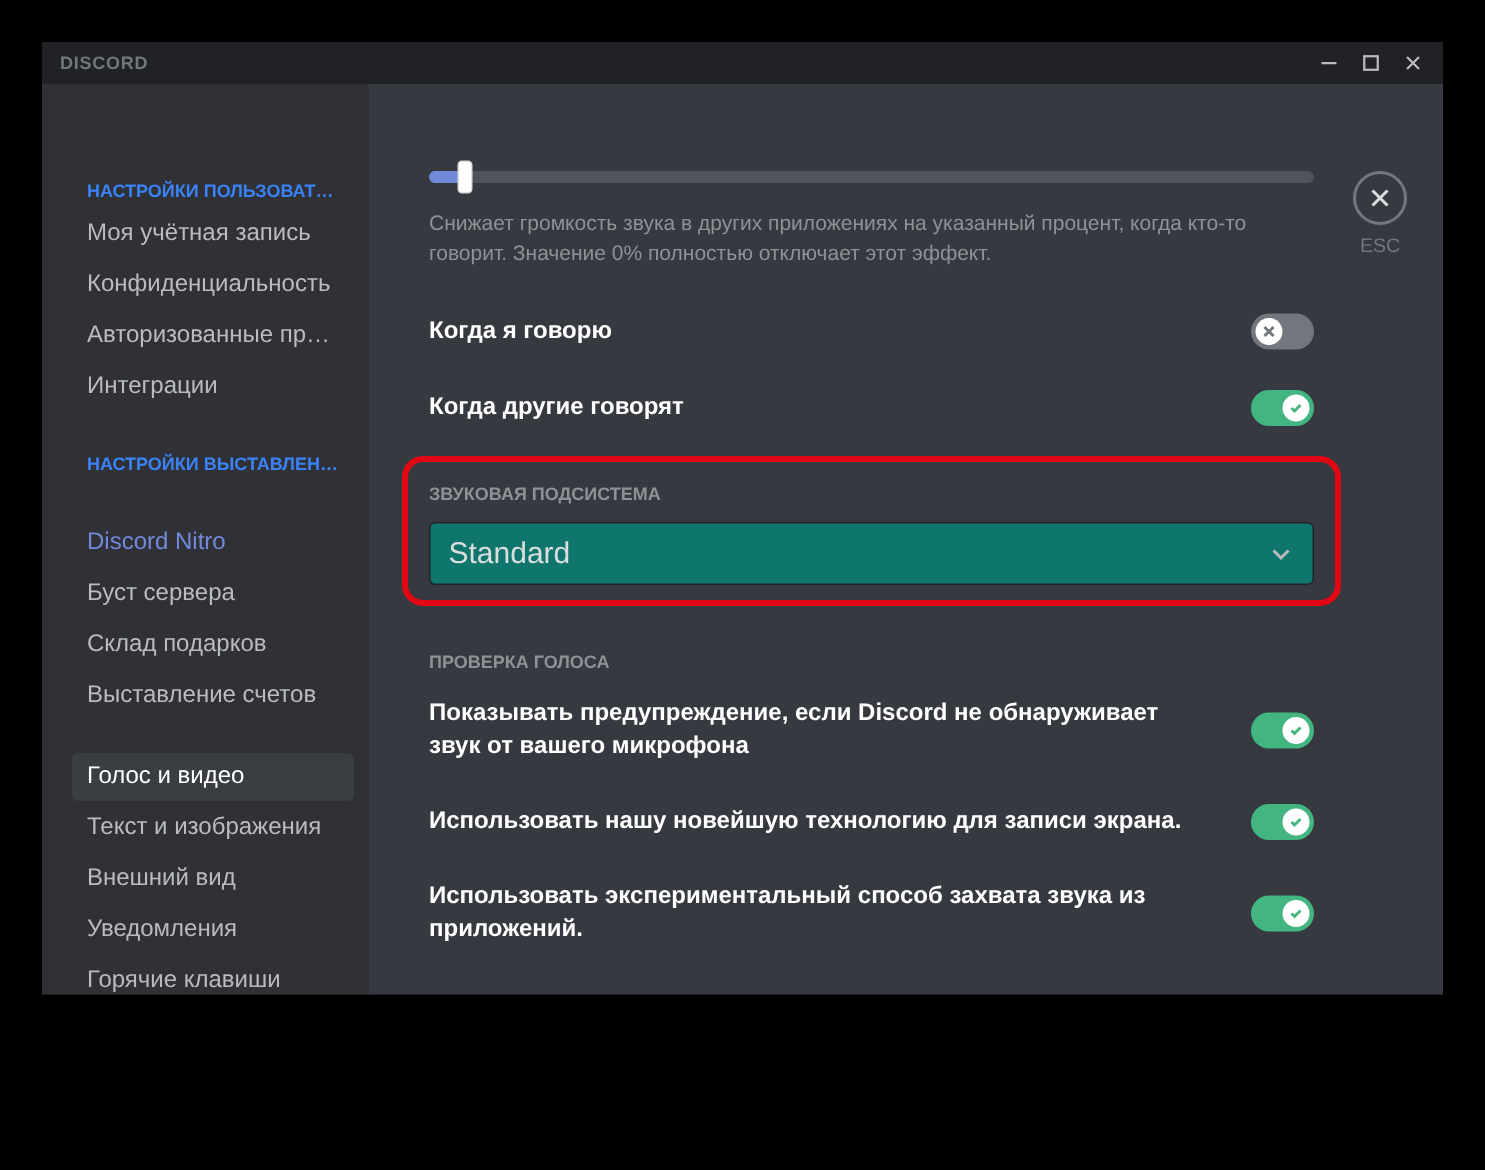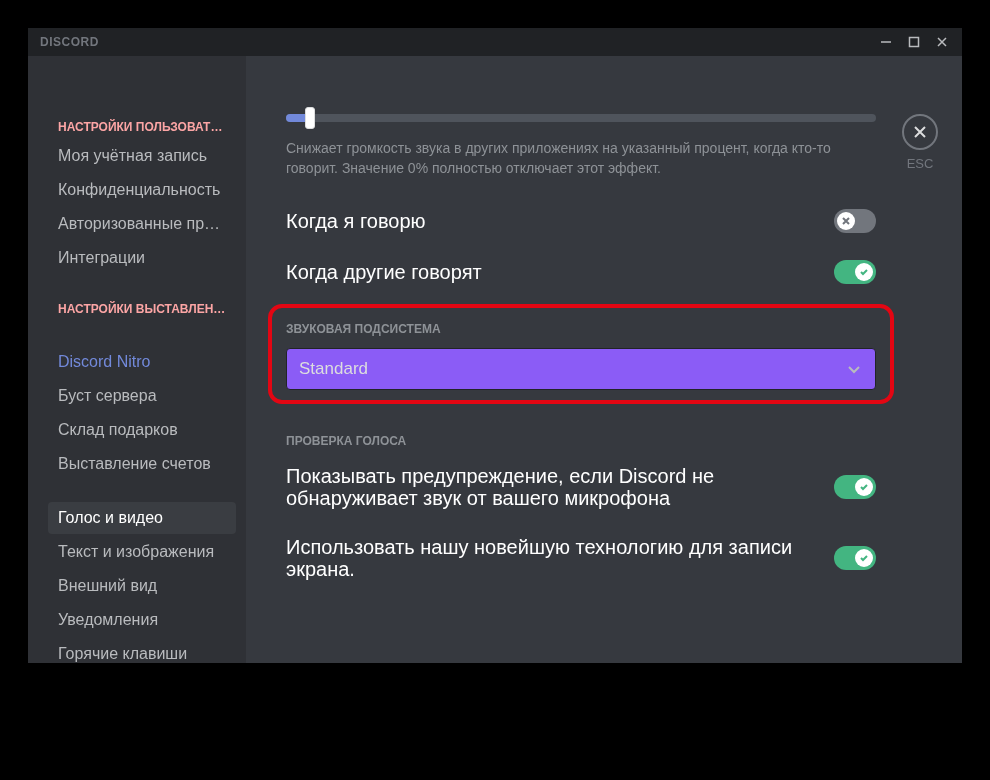--- a/index.html
+++ b/index.html
@@ -51,21 +51,21 @@
     overflow: hidden;
     position: relative;
   }
   .sidebar {
     width: 218px;
     background: #2f3136;
     padding: 58px 10px 0 20px;
     overflow: hidden;
   }
   .section-header {
-    color: #fca5a5;
+    color: #3b82f6;
     font-size: 12px;
     font-weight: 700;
     text-transform: uppercase;
     padding: 6px 8px 6px 10px;
     white-space: nowrap;
     overflow: hidden;
     text-overflow: ellipsis;
   }
   .nav-item {
     color: #b9bbbe;
@@ -128,22 +128,22 @@
     margin-bottom: 26px;
   }
   .toggle-row {
     display: flex;
     align-items: center;
     justify-content: space-between;
     padding: 5px 0 22px 0;
   }
   .toggle-label {
     color: #fff;
-    font-size: 20px;
-    font-weight: 400;
+    font-size: 16px;
+    font-weight: 700;
     flex: 1;
     padding-right: 24px;
     line-height: 22px;
   }
   .toggle {
     width: 42px; height: 24px;
     border-radius: 12px;
     position: relative;
     flex-shrink: 0;
   }
@@ -163,30 +163,30 @@
   .toggle.off .toggle-knob svg { stroke: #72767d; }
   .toggle.on  .toggle-knob svg { stroke: #43b581; }
 
   .highlight-box {
     border: 4px solid #e30613;
     border-radius: 14px;
     padding: 14px 14px 10px 14px;
     margin: 14px -18px 30px -18px;
   }
   .select-box {
-    background: #8b5cf6;
+    background: #0f766e;
     border: 1px solid #222428;
     border-radius: 4px;
     height: 42px;
     display: flex;
     align-items: center;
     justify-content: space-between;
     padding: 0 12px;
     color: #dcddde;
-    font-size: 17px;
+    font-size: 20px;
     cursor: pointer;
   }
   .select-box svg { width: 18px; height: 18px; stroke: #b9bbbe; }
 
   .close-btn {
     position: absolute;
     right: 24px; top: 58px;
     width: 36px; height: 36px;
     border: 2px solid #72767d;
     border-radius: 50%;
@@ -322,20 +322,30 @@
           <div class="toggle-label">Использовать нашу новейшую технологию для записи экрана.</div>
           <div class="toggle on">
             <div class="toggle-knob">
                 <svg viewBox="0 0 10 10">
                   <path d="M2 5 L4 7 L8 3" stroke-width="2" fill="none"></path>
                 </svg>
               </div>
           </div>
         </div>
 
+        <div class="toggle-row" style="padding-bottom:0">
+          <div class="toggle-label">Использовать экспериментальный способ захвата звука из приложений.</div>
+          <div class="toggle on">
+            <div class="toggle-knob">
+                <svg viewBox="0 0 10 10">
+                  <path d="M2 5 L4 7 L8 3" stroke-width="2" fill="none"></path>
+                </svg>
+              </div>
+          </div>
+        </div>
 
       </div>
 
       <div class="close-btn">
         <svg viewBox="0 0 16 16">
             <path d="M3 3 L13 13 M13 3 L3 13" stroke="#dcddde" stroke-width="2"></path>
           </svg>
       </div>
       <div class="esc-label">ESC</div>
     </div>

